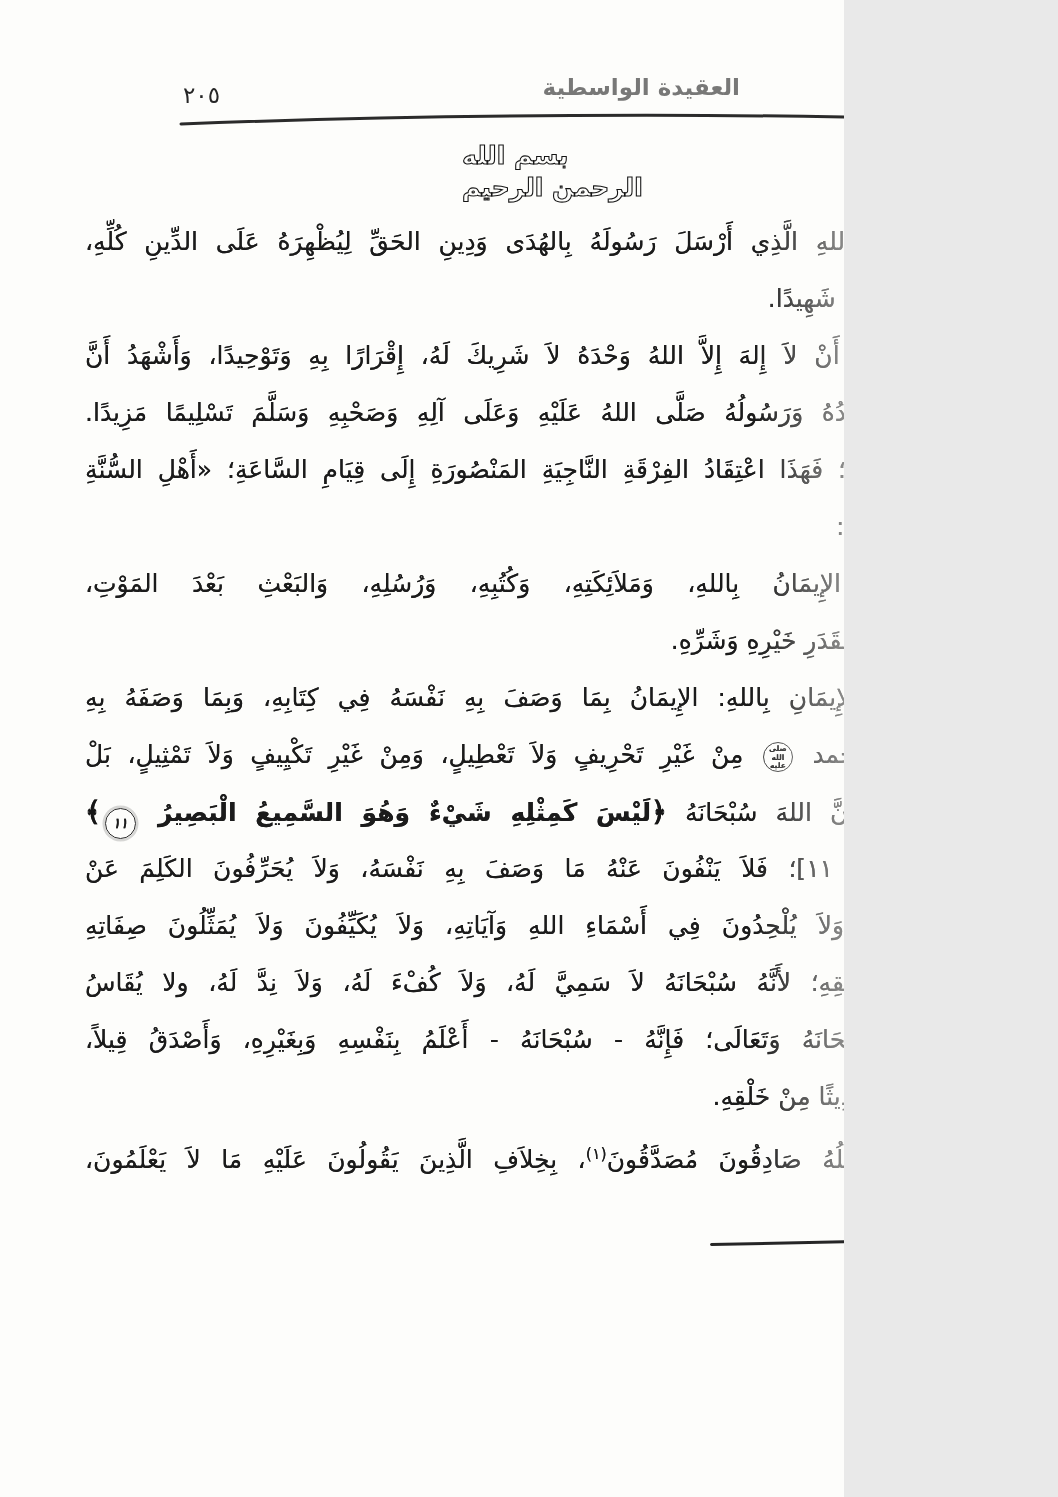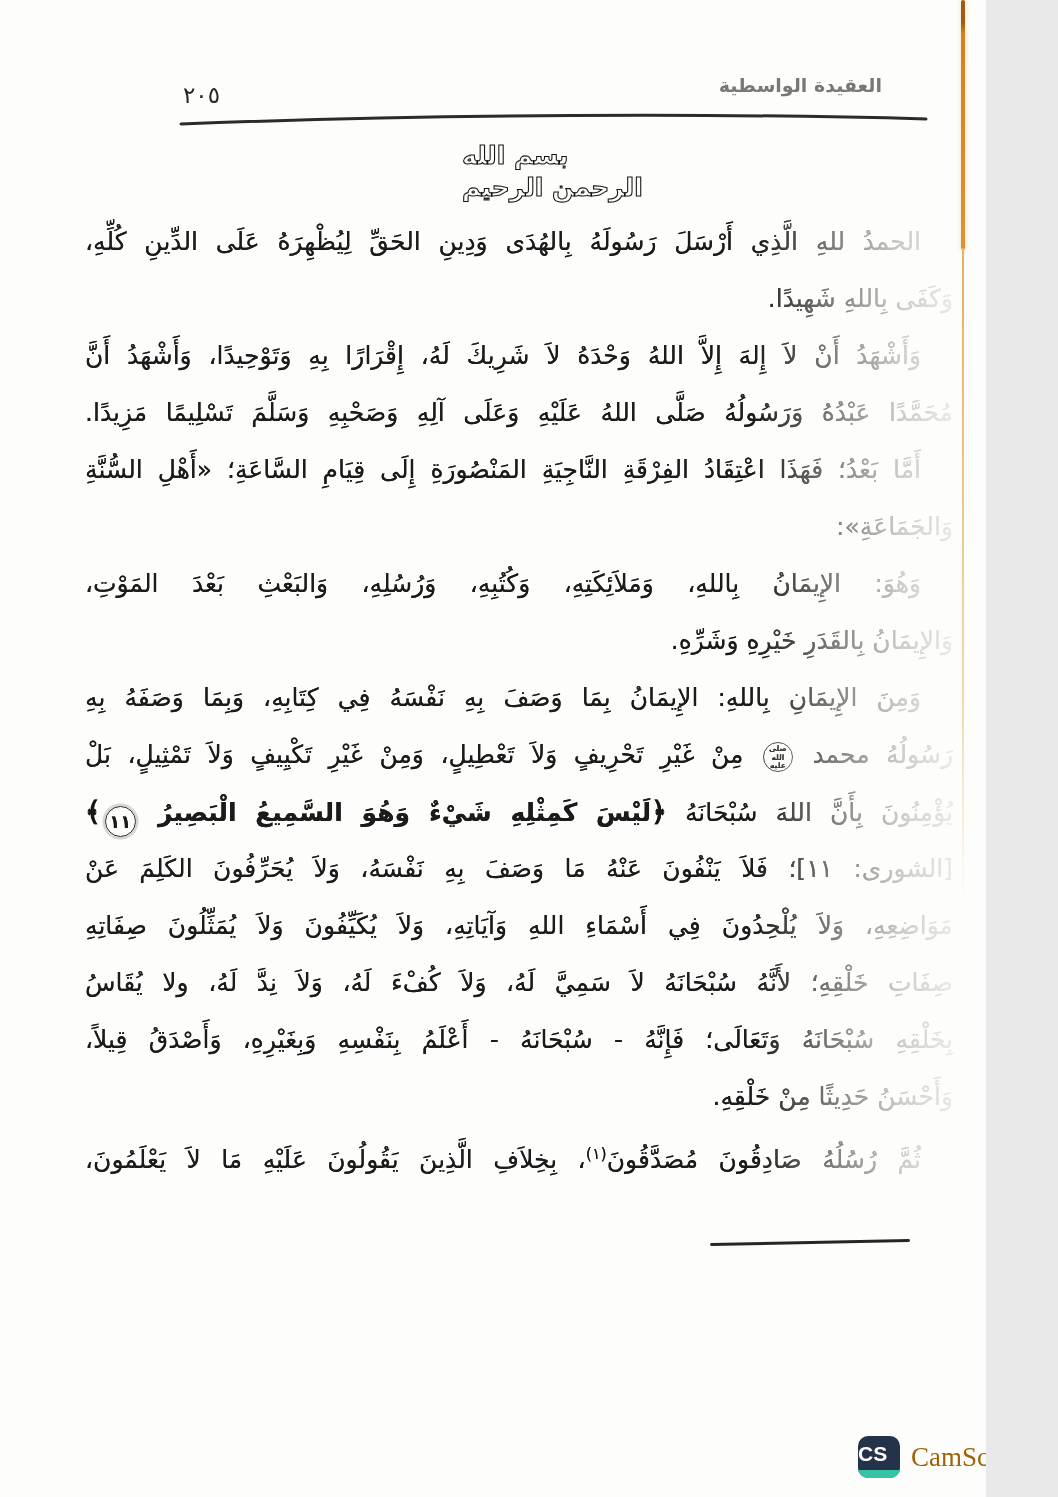--- a/index.html
+++ b/index.html
@@ -1,39 +1,39 @@
 <!DOCTYPE html>
 <html lang="ar"><head>
 <meta charset="utf-8">
 <style>
   html,body{margin:0;padding:0;background:#e9e9e9;}
-  .page{position:relative;width:986px;height:1497px;background:#fdfdfb;overflow:hidden;
+  .page{position:relative;width:844px;height:1497px;background:#fdfdfb;overflow:hidden;
         font-family:"DejaVu Sans",sans-serif;}
   
   .page-number{position:absolute;left:183px;top:82px;font-size:23px;color:#262626;
                letter-spacing:2px;}
-  .header-title{position:absolute;right:104px;top:74px;font-size:19px;color:#454545;
+  .header-title{position:absolute;right:104px;top:74px;font-size:23px;color:#454545;
                 opacity:.72;filter:blur(.5px);direction:rtl;font-weight:bold;}
   .header-rule{position:absolute;left:178px;top:110px;}
   
   .basmala{position:absolute;left:462px;top:140px;width:200px;text-align:left;direction:rtl;}
   .basmala-text{font-weight:bold;font-size:25px;line-height:32px;color:#121212;
                 -webkit-text-fill-color:transparent;-webkit-text-stroke:1.1px #141414;}
   
   .textblock{position:absolute;left:85px;top:213px;width:868px;direction:rtl;
              font-size:25px;line-height:57px;color:#1b1b1b;text-shadow:0 0 .5px #3a3a3a;}
   .line{height:57px;text-align:right;white-space:normal;overflow:visible;}
   .just{text-align:justify;text-align-last:justify;-moz-text-align-last:justify;}
   .indent{text-indent:32px;}
   .quran{font-weight:bold;margin-top:16px;}
   .aya-bracket{font-weight:bold;font-size:27px;color:#161616;}
   .aya-badge{display:inline-flex;width:29px;height:29px;border:1.6px solid #2b2b2b;
-             border-radius:50%;align-items:center;justify-content:center;font-size:18px;
+             border-radius:50%;align-items:center;justify-content:center;font-size:14px;
              font-weight:bold;box-shadow:0 0 0 2.5px rgba(40,40,40,.18);vertical-align:-7px;
-             margin:0 4px;}
+             margin:0 4px;font-style:italic;}
   .saw-roundel{display:inline-block;width:30px;height:30px;border:1px solid #3c3c3c;
                border-radius:50%;font-size:7.5px;line-height:8.5px;text-align:center;
                vertical-align:-9px;padding-top:2px;box-sizing:border-box;overflow:hidden;
                color:#222;font-weight:bold;margin:0 3px;}
   .fn-sup{font-size:16px;vertical-align:9px;letter-spacing:-1px;}
   
   .fade-right{position:absolute;left:755px;top:188px;width:203px;height:1008px;z-index:5;
               pointer-events:none;
               background:linear-gradient(to right,rgba(253,253,251,0),rgba(253,253,251,.45) 40%,
                          rgba(253,253,251,.78) 72%,rgba(253,253,251,.93));}

